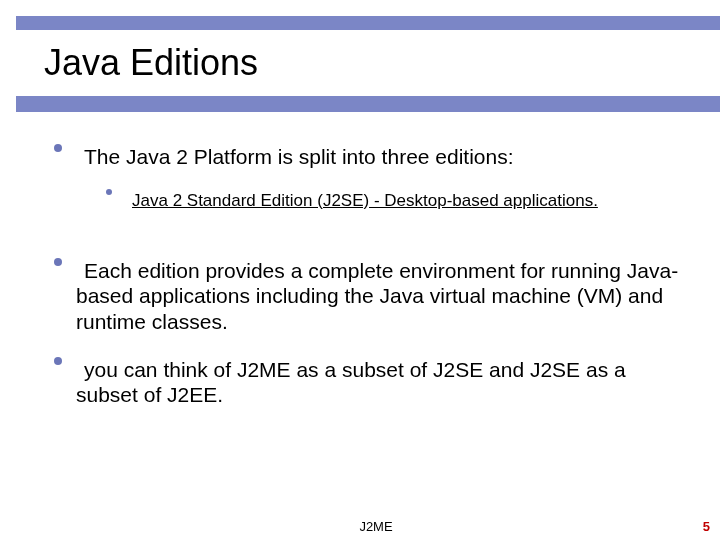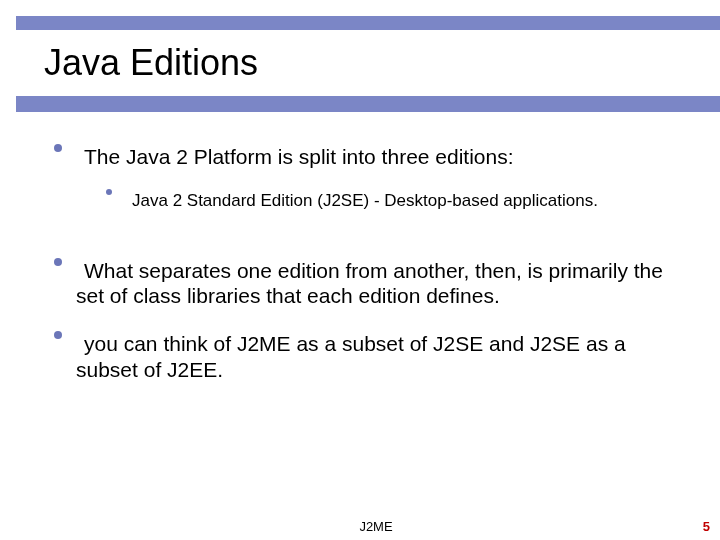--- a/index.html
+++ b/index.html
@@ -62,20 +62,21 @@
     top: 8px;
     width: 8px;
     height: 8px;
     border-radius: 50%;
     background: #6b76b8;
   }
   ul.level2 {
     list-style: none;
     margin-top: 4px;
     margin-bottom: 6px;
+    text-decoration: underline;
   }
   ul.level2 > li {
     position: relative;
     padding-left: 40px;
     font-size: 17px;
     line-height: 1.25;
     margin-bottom: 3px;
   }
   ul.level2 > li::before {
     content: "";
@@ -116,20 +117,20 @@
   <div class="under-band"></div>
 
   <div class="content">
     <ul class="level1">
       <li>
         <span>The Java 2 Platform is split into three editions:</span>
         <ul class="level2">
           <li><span>Java 2 Standard Edition (J2SE) - Desktop-based applications.</span></li>
         </ul>
       </li>
-      <li><span> What separates one edition from another, then, is primarily the set of class libraries that each edition defines.</span></li>
+      <li><span>Each edition provides a complete environment for running Java-based applications including the Java virtual machine (VM) and runtime classes.</span></li>
       <li><span>you can think of J2ME as a subset of J2SE and J2SE as a subset of J2EE.</span></li>
     </ul>
   </div>
 
   <div class="footer-center">J2ME</div>
   <div class="footer-right">5</div>
 </div>
 
 </body></html>

